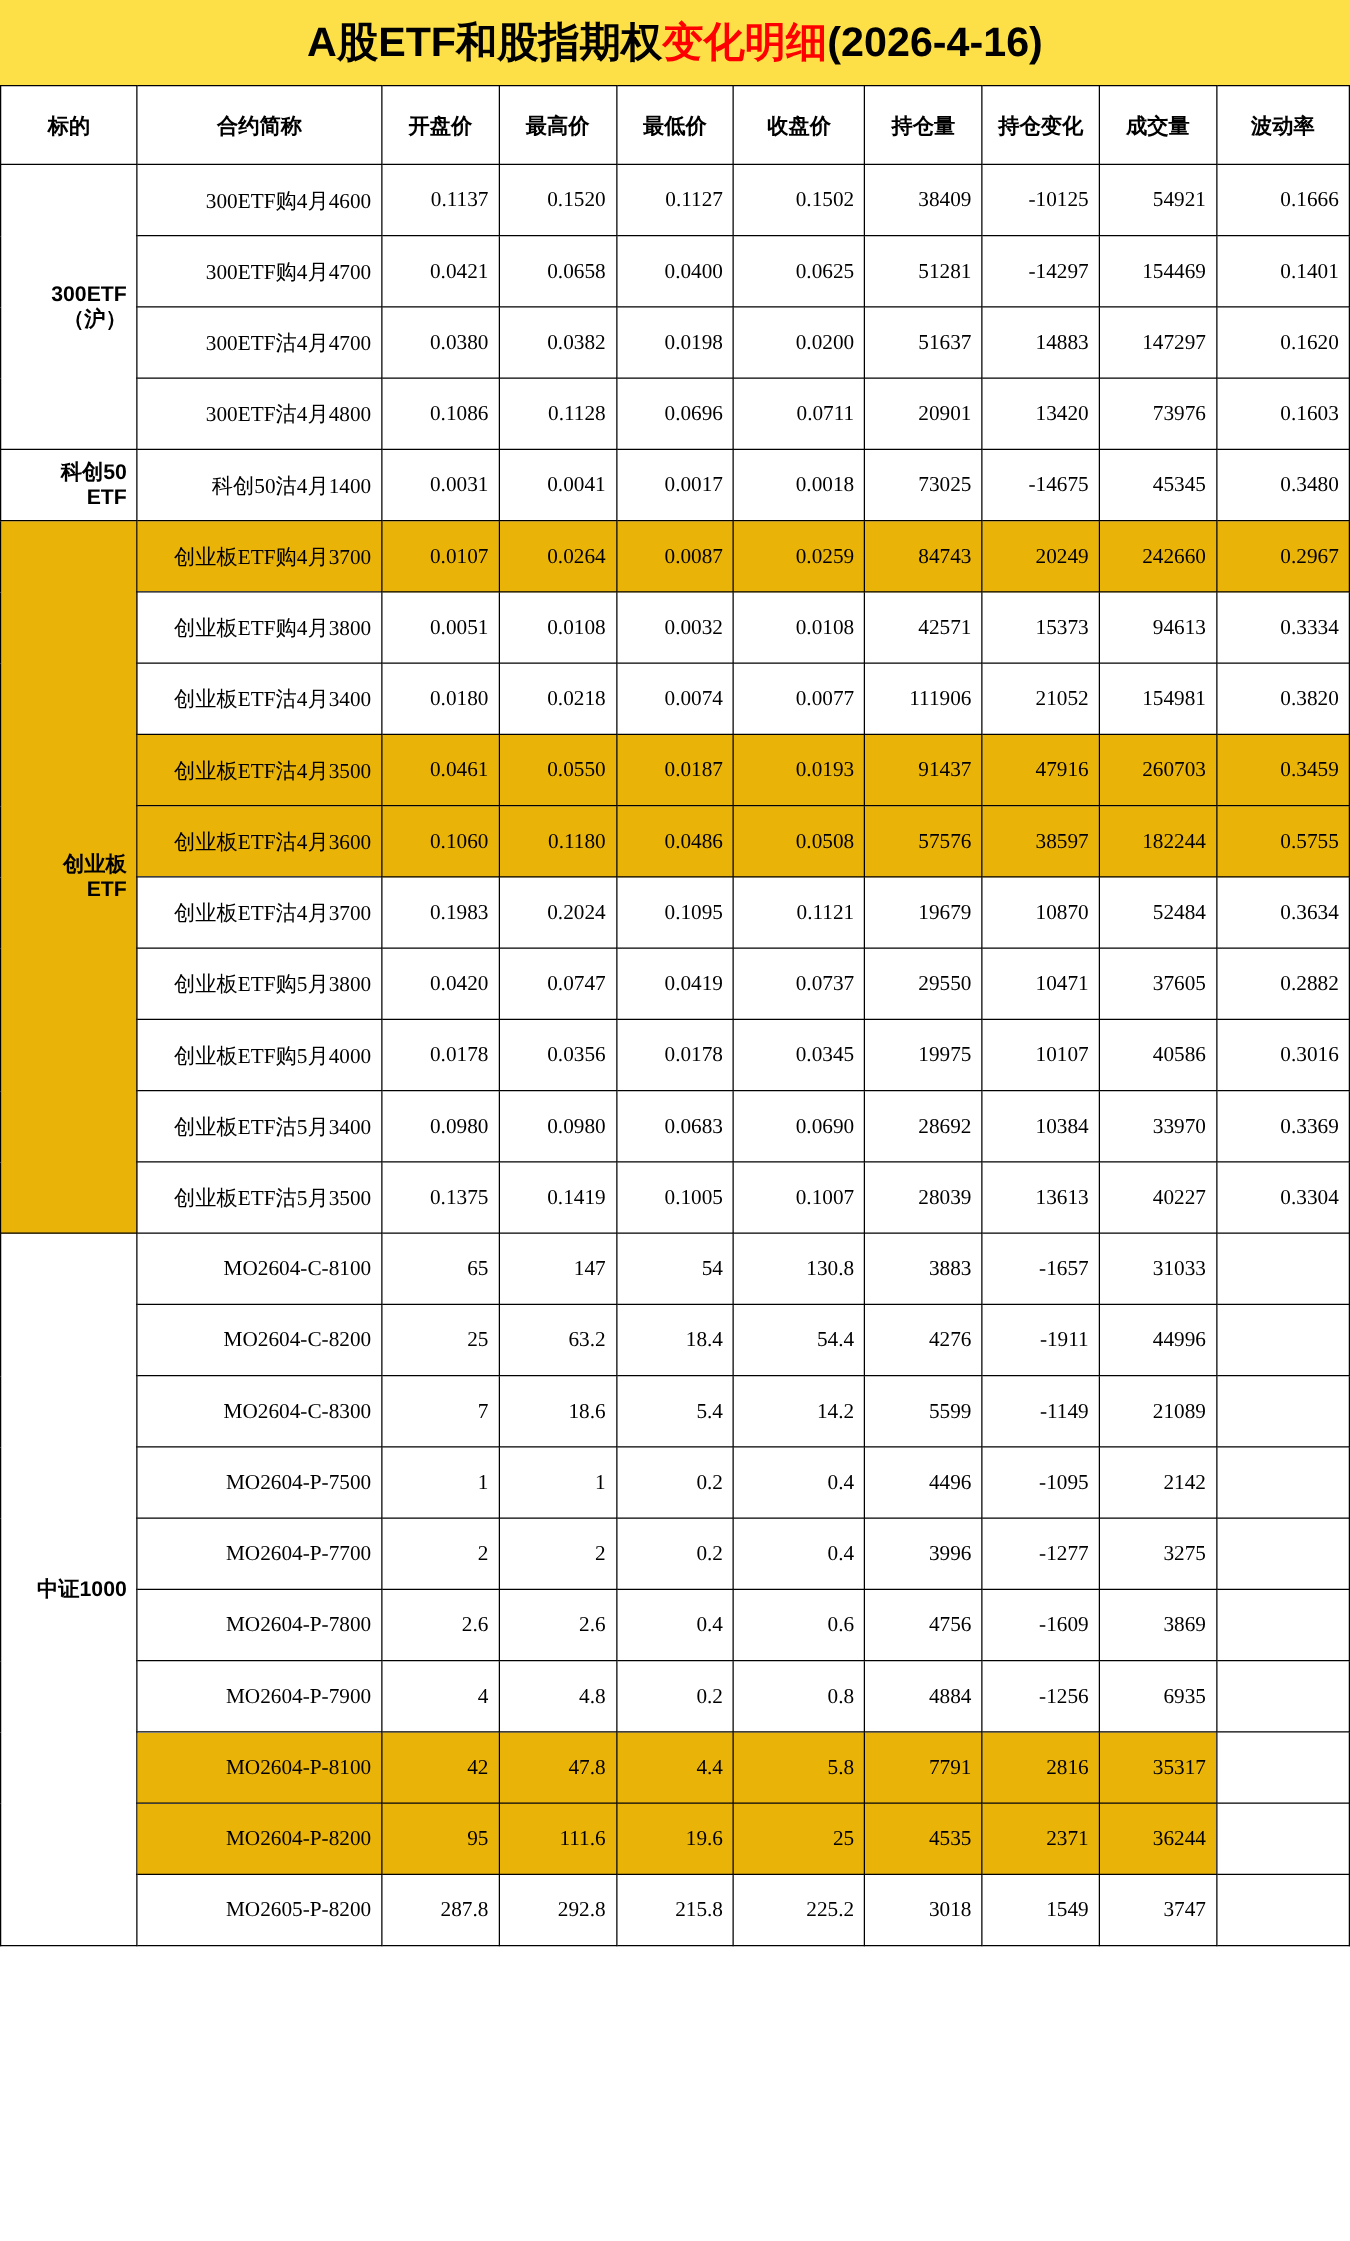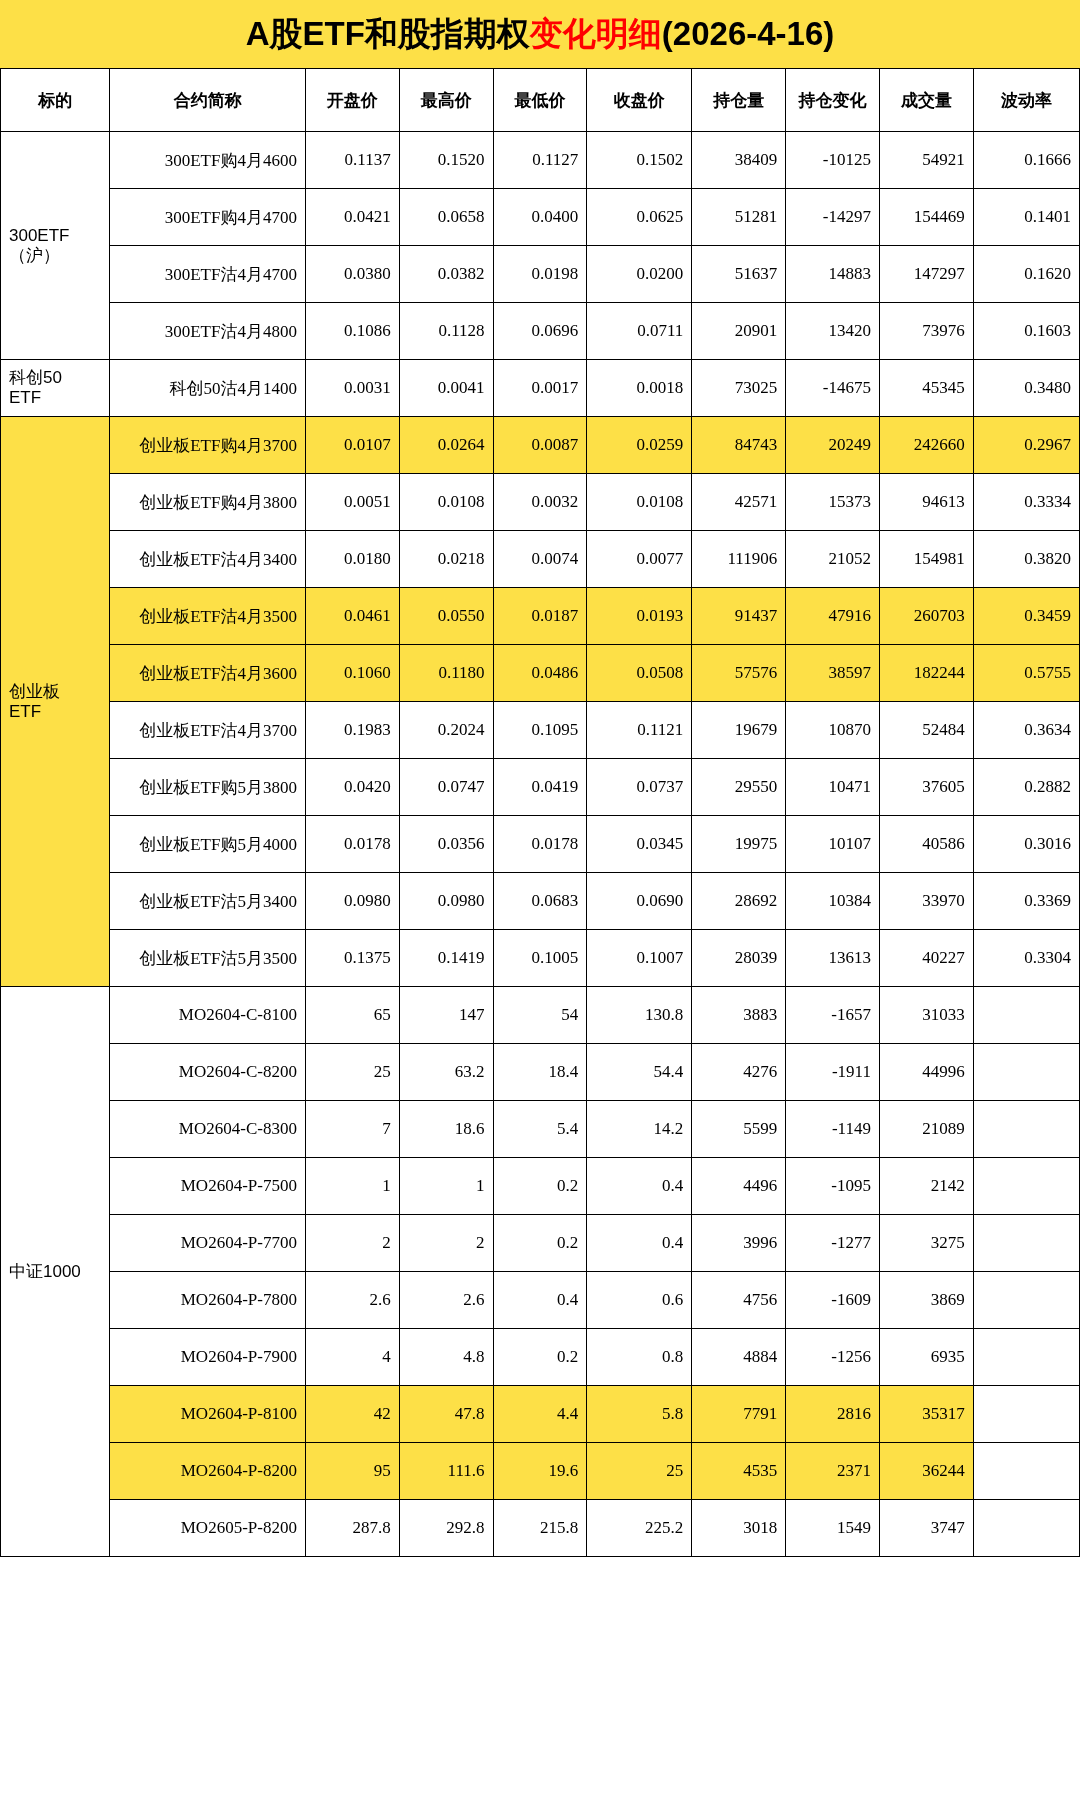--- a/index.html
+++ b/index.html
@@ -52,40 +52,40 @@
     font-size: 19px;
     height: 62px;
     text-align: center;
     vertical-align: middle;
   }
   th.hl-head {
     background: #ffff00;
   }
   td.grp {
     font-family: "Liberation Sans", sans-serif;
-    font-weight: normal;
+    font-weight: bold;
     font-size: 22px;
-    text-align: left;
+    text-align: right;
     vertical-align: middle;
     line-height: 1.15;
   }
   td.name {
     text-align: right;
     font-size: 17px;
     white-space: nowrap;
     overflow: hidden;
   }
   td.num {
     text-align: right;
     font-size: 18px;
     font-family: "Liberation Serif", serif;
   }
   tbody tr { height: 57px; }
   tr.redrow td {
-    background: #fde047;
+    background: #eab308;
   }
   tr.redrow td.blank {
     background: #ffffff;
   }
   .wm {
     position: absolute;
     right: 18px;
     bottom: 8px;
     display: flex;
     align-items: center;

